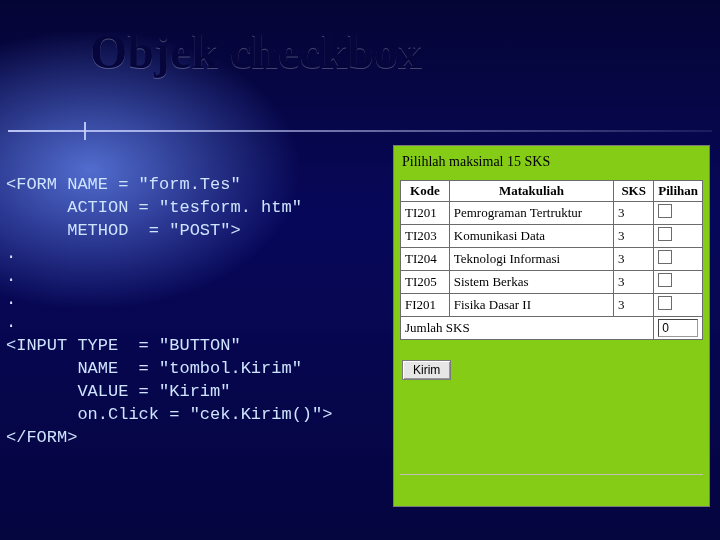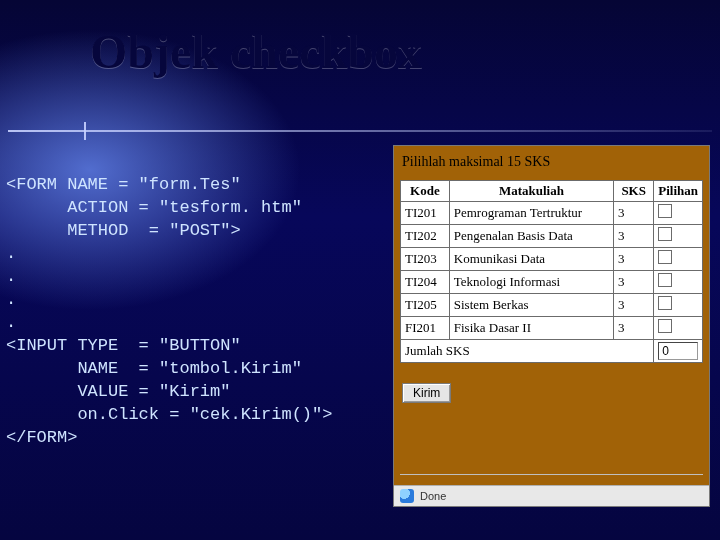--- a/index.html
+++ b/index.html
@@ -38,21 +38,21 @@
     font-family:"Courier New",monospace;
     font-size:17px;
     line-height:23px;
     white-space:pre;
     color:#cfe4ff;
   }
   .panel{
     position:absolute;
     right:10px; top:145px;
     width:315px; height:360px;
-    background:#a16207;
+    background:#84cc16;
     color:#000;
     border:1px solid #7a7a7a;
     font-family:"Times New Roman",serif;
     font-size:14px;
   }
   .panel .instr{
     padding:8px 8px 10px 8px;
   }
   table.course{
     border-collapse:collapse;
@@ -149,26 +149,20 @@
       </tr>
     </thead>
     <tbody id="tbody">
         <tr>
           <td>TI201</td>
           <td>Pemrograman Tertruktur</td>
           <td>3</td>
           <td class="center"><span class="cb"></span></td>
         </tr>
         <tr>
-          <td>TI202</td>
-          <td>Pengenalan Basis Data</td>
-          <td>3</td>
-          <td class="center"><span class="cb"></span></td>
-        </tr>
-        <tr>
           <td>TI203</td>
           <td>Komunikasi Data</td>
           <td>3</td>
           <td class="center"><span class="cb"></span></td>
         </tr>
         <tr>
           <td>TI204</td>
           <td>Teknologi Informasi</td>
           <td>3</td>
           <td class="center"><span class="cb"></span></td>
@@ -193,17 +187,13 @@
           <span class="box">0</span>
         </td>
       </tr>
     </tbody>
   </table>
 
   <div class="hr"></div>
 
   <span class="btn">Kirim</span>
 
-  <div class="status">
-    <span class="ie"></span>
-    <span>Done</span>
-  </div>
 </div>
 
 </body></html>

